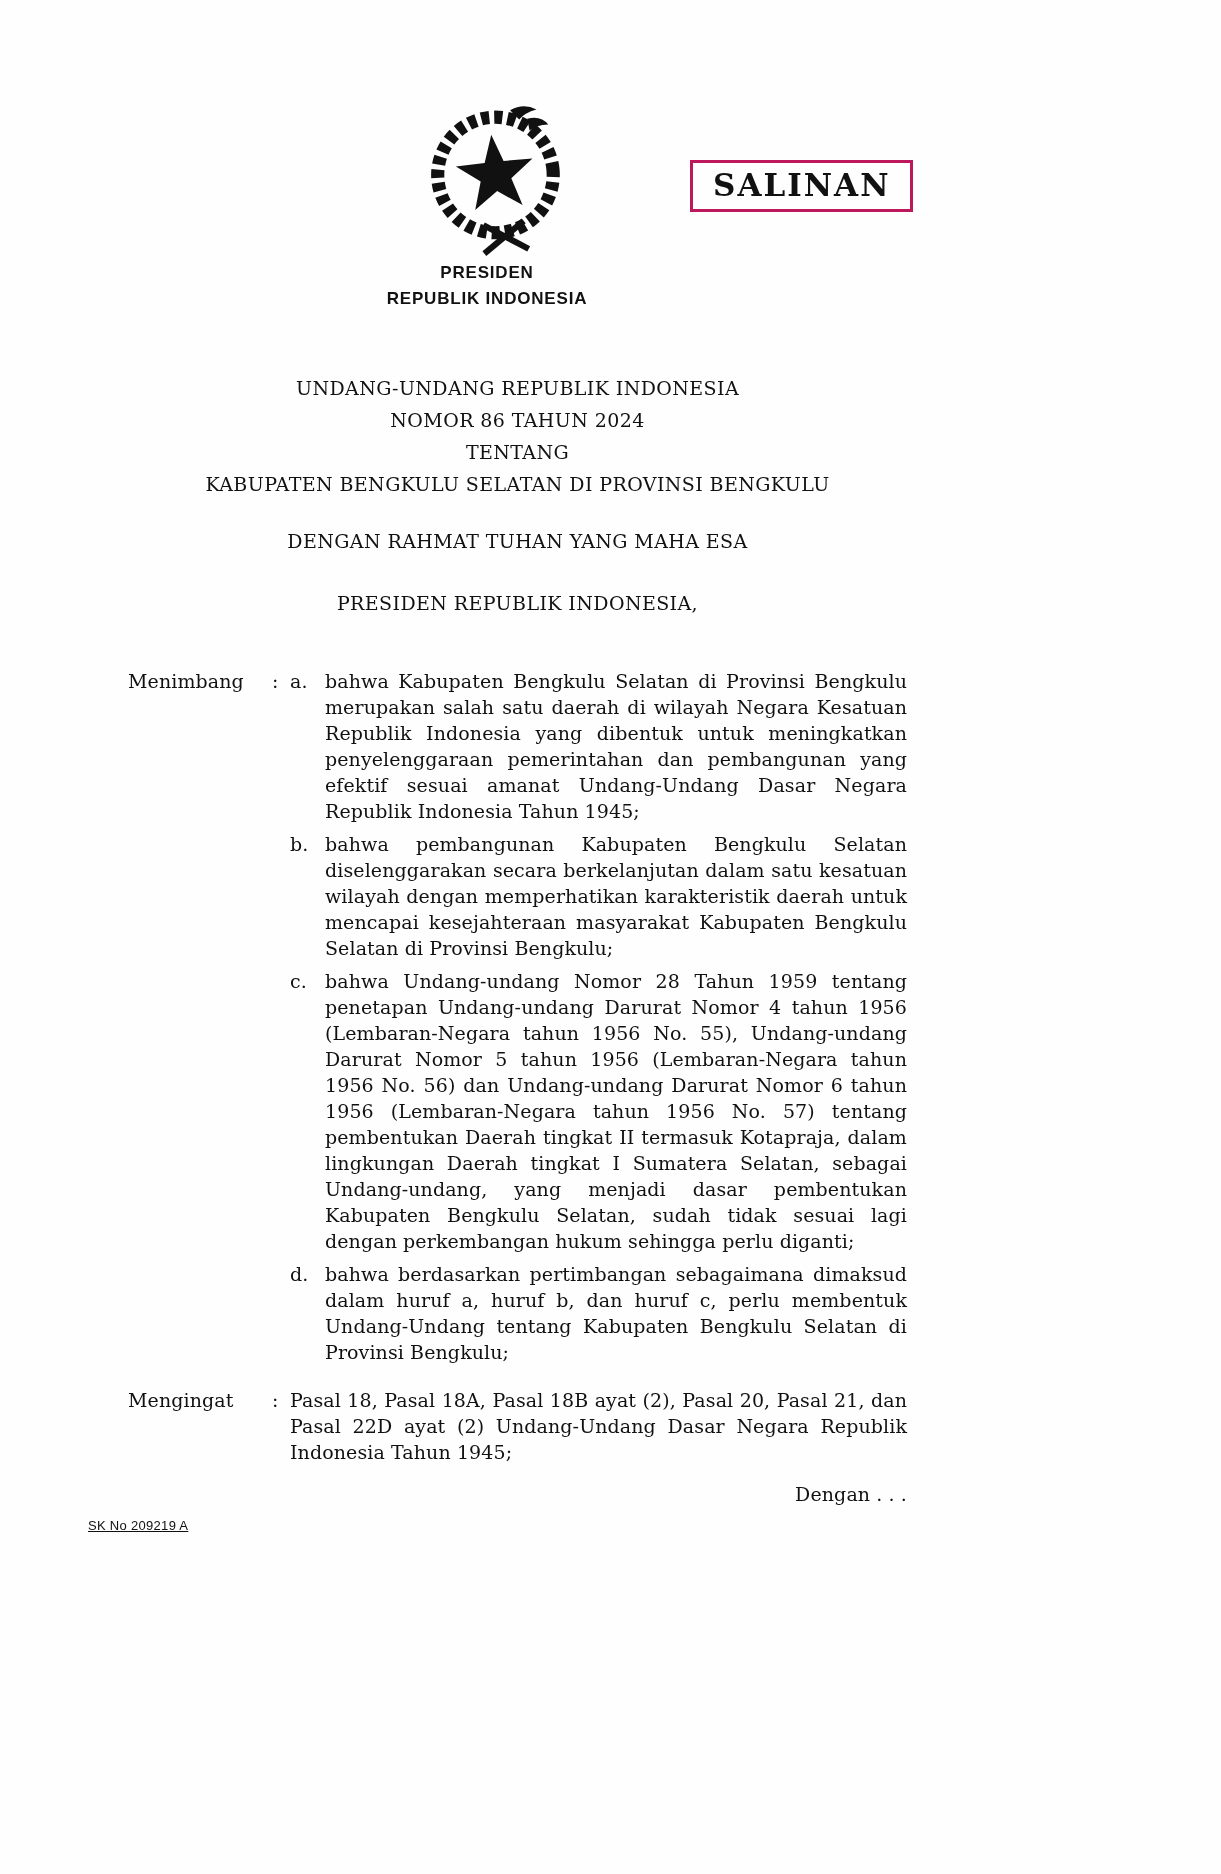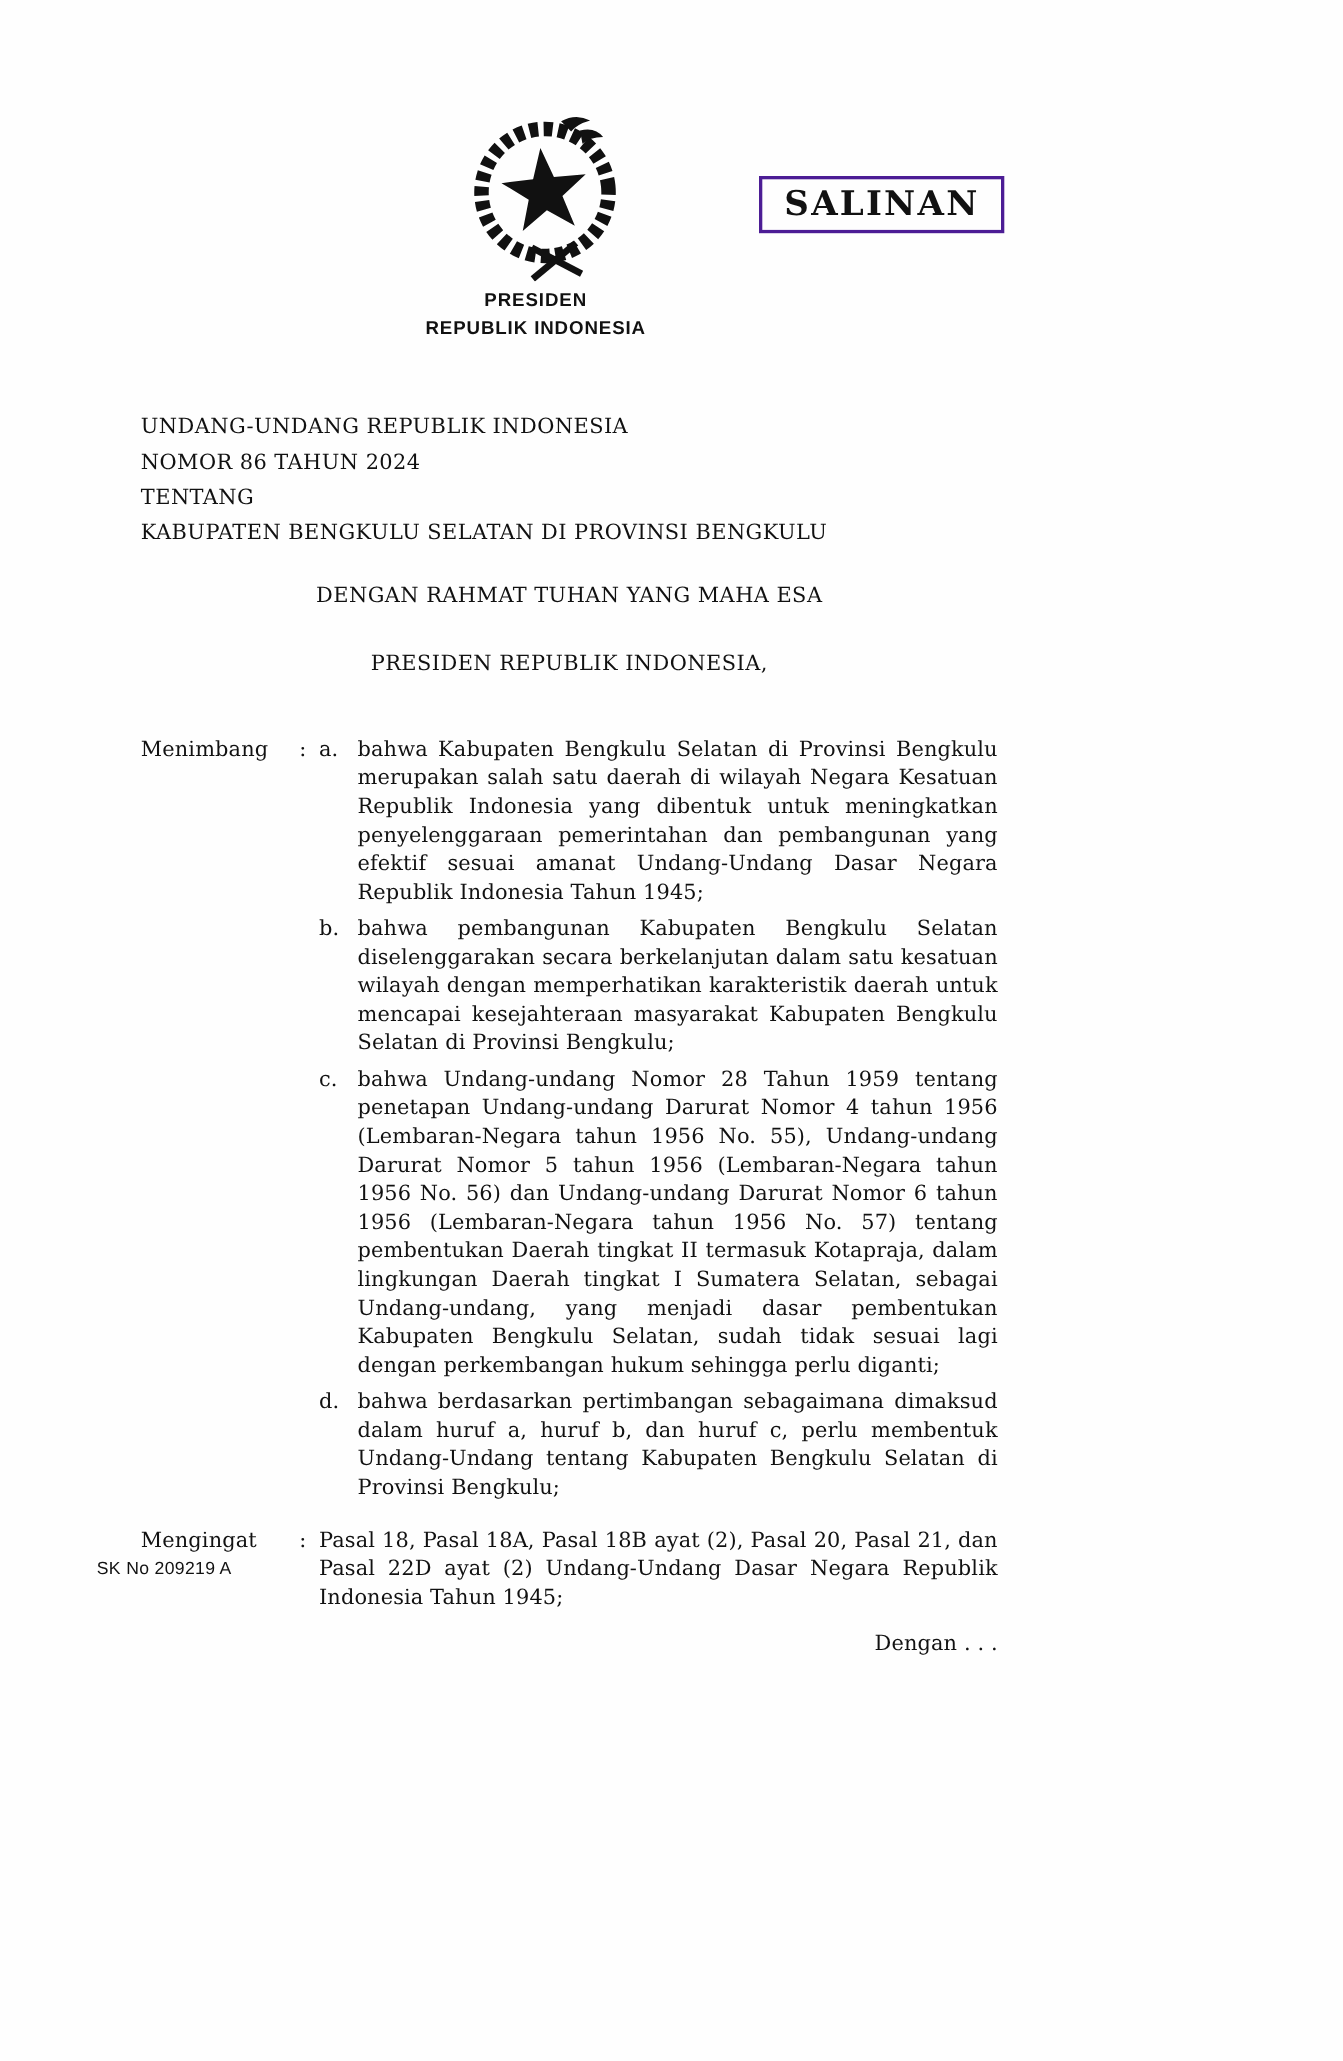--- a/index.html
+++ b/index.html
@@ -35,39 +35,40 @@
     font-weight: bold;
     font-size: 17px;
     letter-spacing: 0.8px;
     line-height: 26px;
     white-space: nowrap;
   }
   .stamp-box {
     position: absolute;
     top: 160px;
     left: 690px;
-    border: 3px solid #4c1d95;
+    border: 3px solid #be185d;
     padding: 4px 20px 6px 20px;
     font-family: "DejaVu Serif", serif;
     font-weight: bold;
     font-size: 31px;
     letter-spacing: 2px;
   }
 
   
   .content {
     position: absolute;
     top: 372px;
     left: 128px;
     width: 779px;
     font-size: 19px;
     line-height: 26px;
     letter-spacing: 0.1px;
   }
   .doc-title {
+    text-align: center;
     line-height: 32px;
     letter-spacing: 0.4px;
   }
   .invocation {
     text-align: center;
     margin-top: 28px;
     letter-spacing: 0.4px;
   }
   .authority {
     text-align: center;
@@ -104,24 +105,25 @@
 
   .catchword {
     text-align: right;
     margin-top: 16px;
     padding-right: 0px;
   }
 
   .footer-sk {
     position: absolute;
     left: 88px;
-    top: 1418px;
+    top: 1518px;
     font-family: "Liberation Sans", sans-serif;
-    font-size: 16px;
+    font-size: 13px;
     letter-spacing: 0.3px;
+    text-decoration: underline;
   }
 </style>
 </head>
 <body>
 
 <div class="page">
 
   <div class="emblem">
     <svg viewBox="0 0 150 150" width="152" height="152">
       <g transform="rotate(-6 75 75)">

